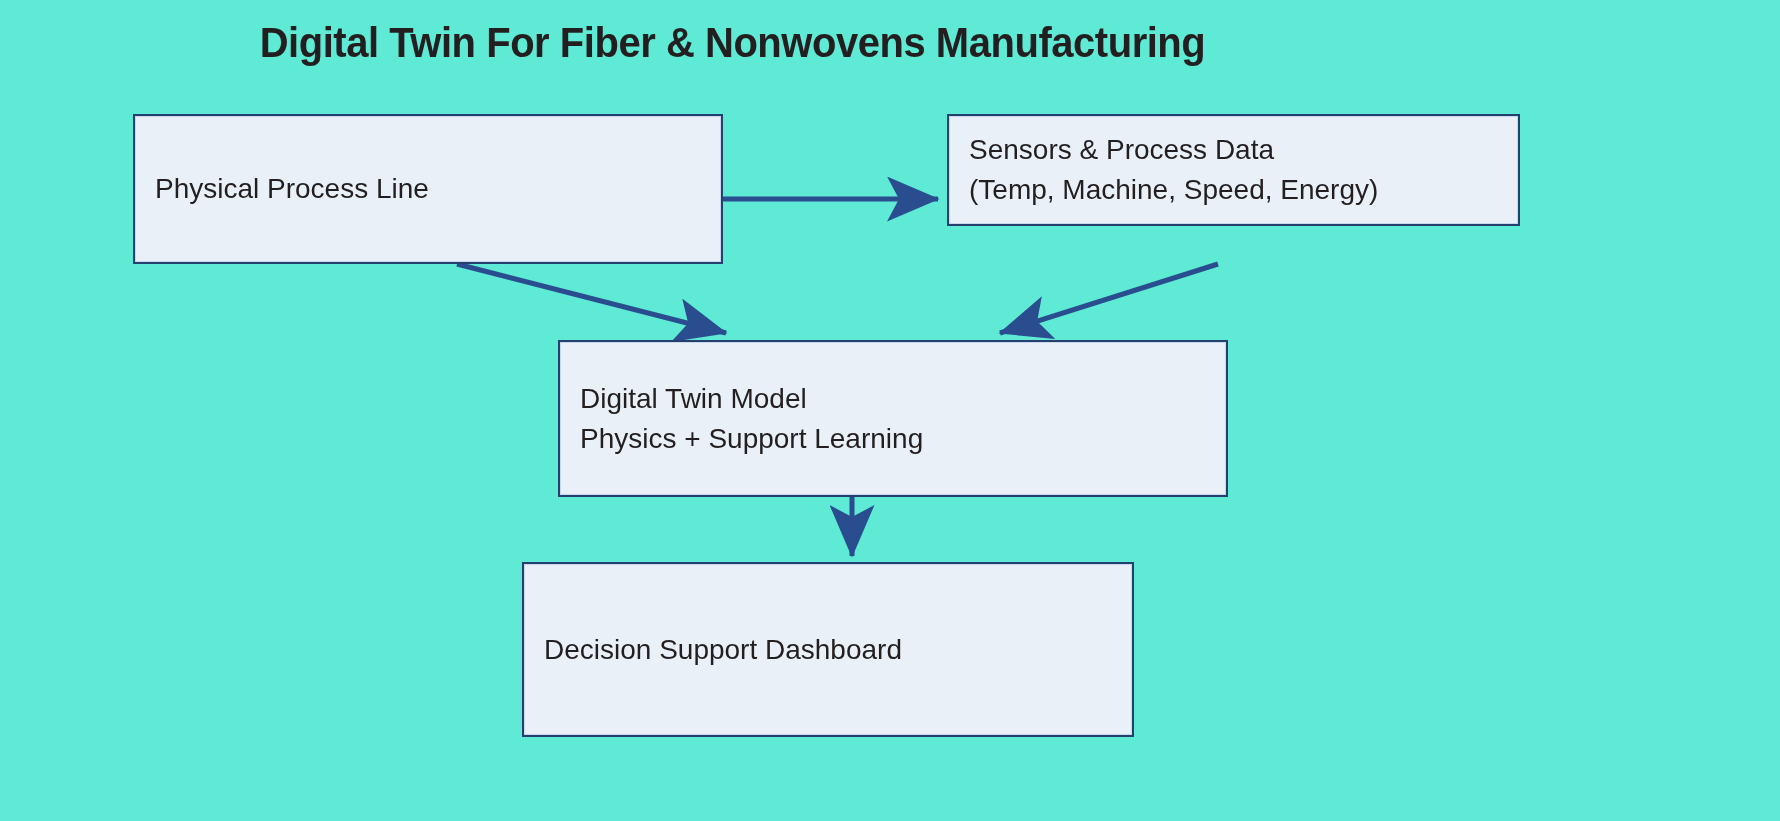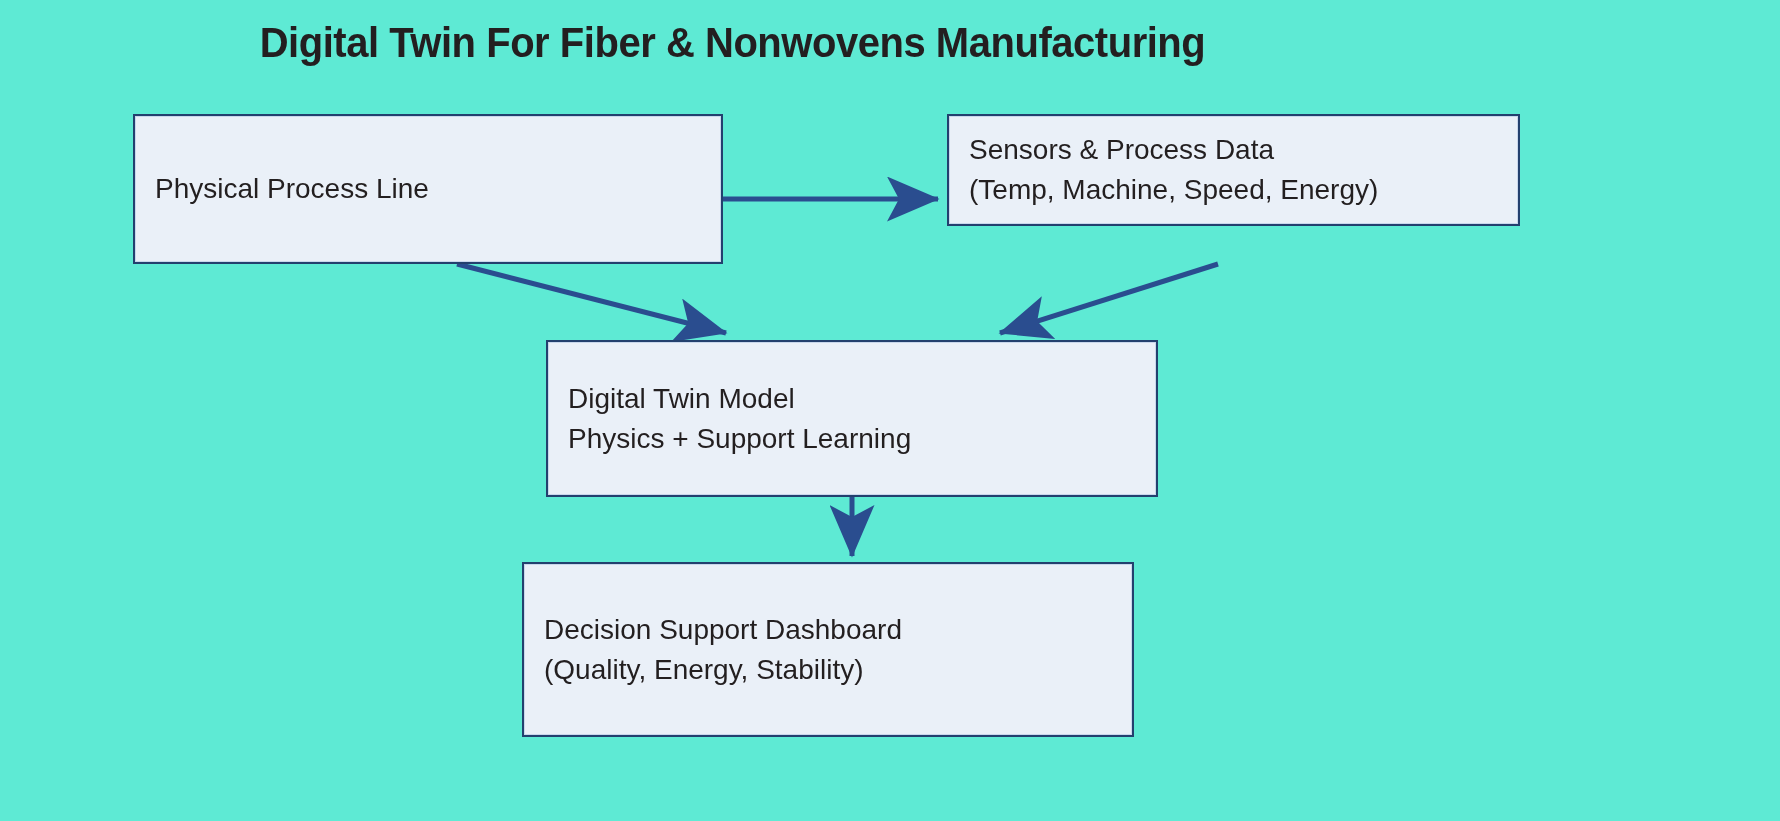--- a/index.html
+++ b/index.html
@@ -45,21 +45,21 @@
   .node .line {
     font-family: "Liberation Sans", sans-serif;
     font-size: 28px;
     line-height: 40px;
     color: #231f20;
     padding-left: 20px;
     white-space: nowrap;
   }
   #node-physical-process-line { left: 133px;  top: 114px; width: 590px;  height: 150px; }
   #node-sensors-process-data  { left: 947px;  top: 114px; width: 573px;  height: 112px; }
-  #node-digital-twin-model    { left: 546px;  top: 340px; width: 612px;  height: 157px; }
+  #node-digital-twin-model    { left: 558px;  top: 340px; width: 670px;  height: 157px; }
   #node-decision-dashboard    { left: 522px;  top: 562px; width: 612px;  height: 175px; }
   #arrow-layer {
     position: absolute;
     left: 0; top: 0;
     width: 1780px;
     height: 821px;
     pointer-events: none;
   }
 </style>
 </head>
@@ -102,16 +102,15 @@
     <div class="line">(Temp, Machine, Speed, Energy)</div>
   </div>
 
   <div class="node" id="node-digital-twin-model">
     <div class="line">Digital Twin Model</div>
     <div class="line">Physics + Support Learning</div>
   </div>
 
   <div class="node" id="node-decision-dashboard">
     <div class="line">Decision Support Dashboard</div>
-    <div class="line">(Quality, Energy, Stability)</div>
   </div>
 
 </div>
 
 </body></html>

